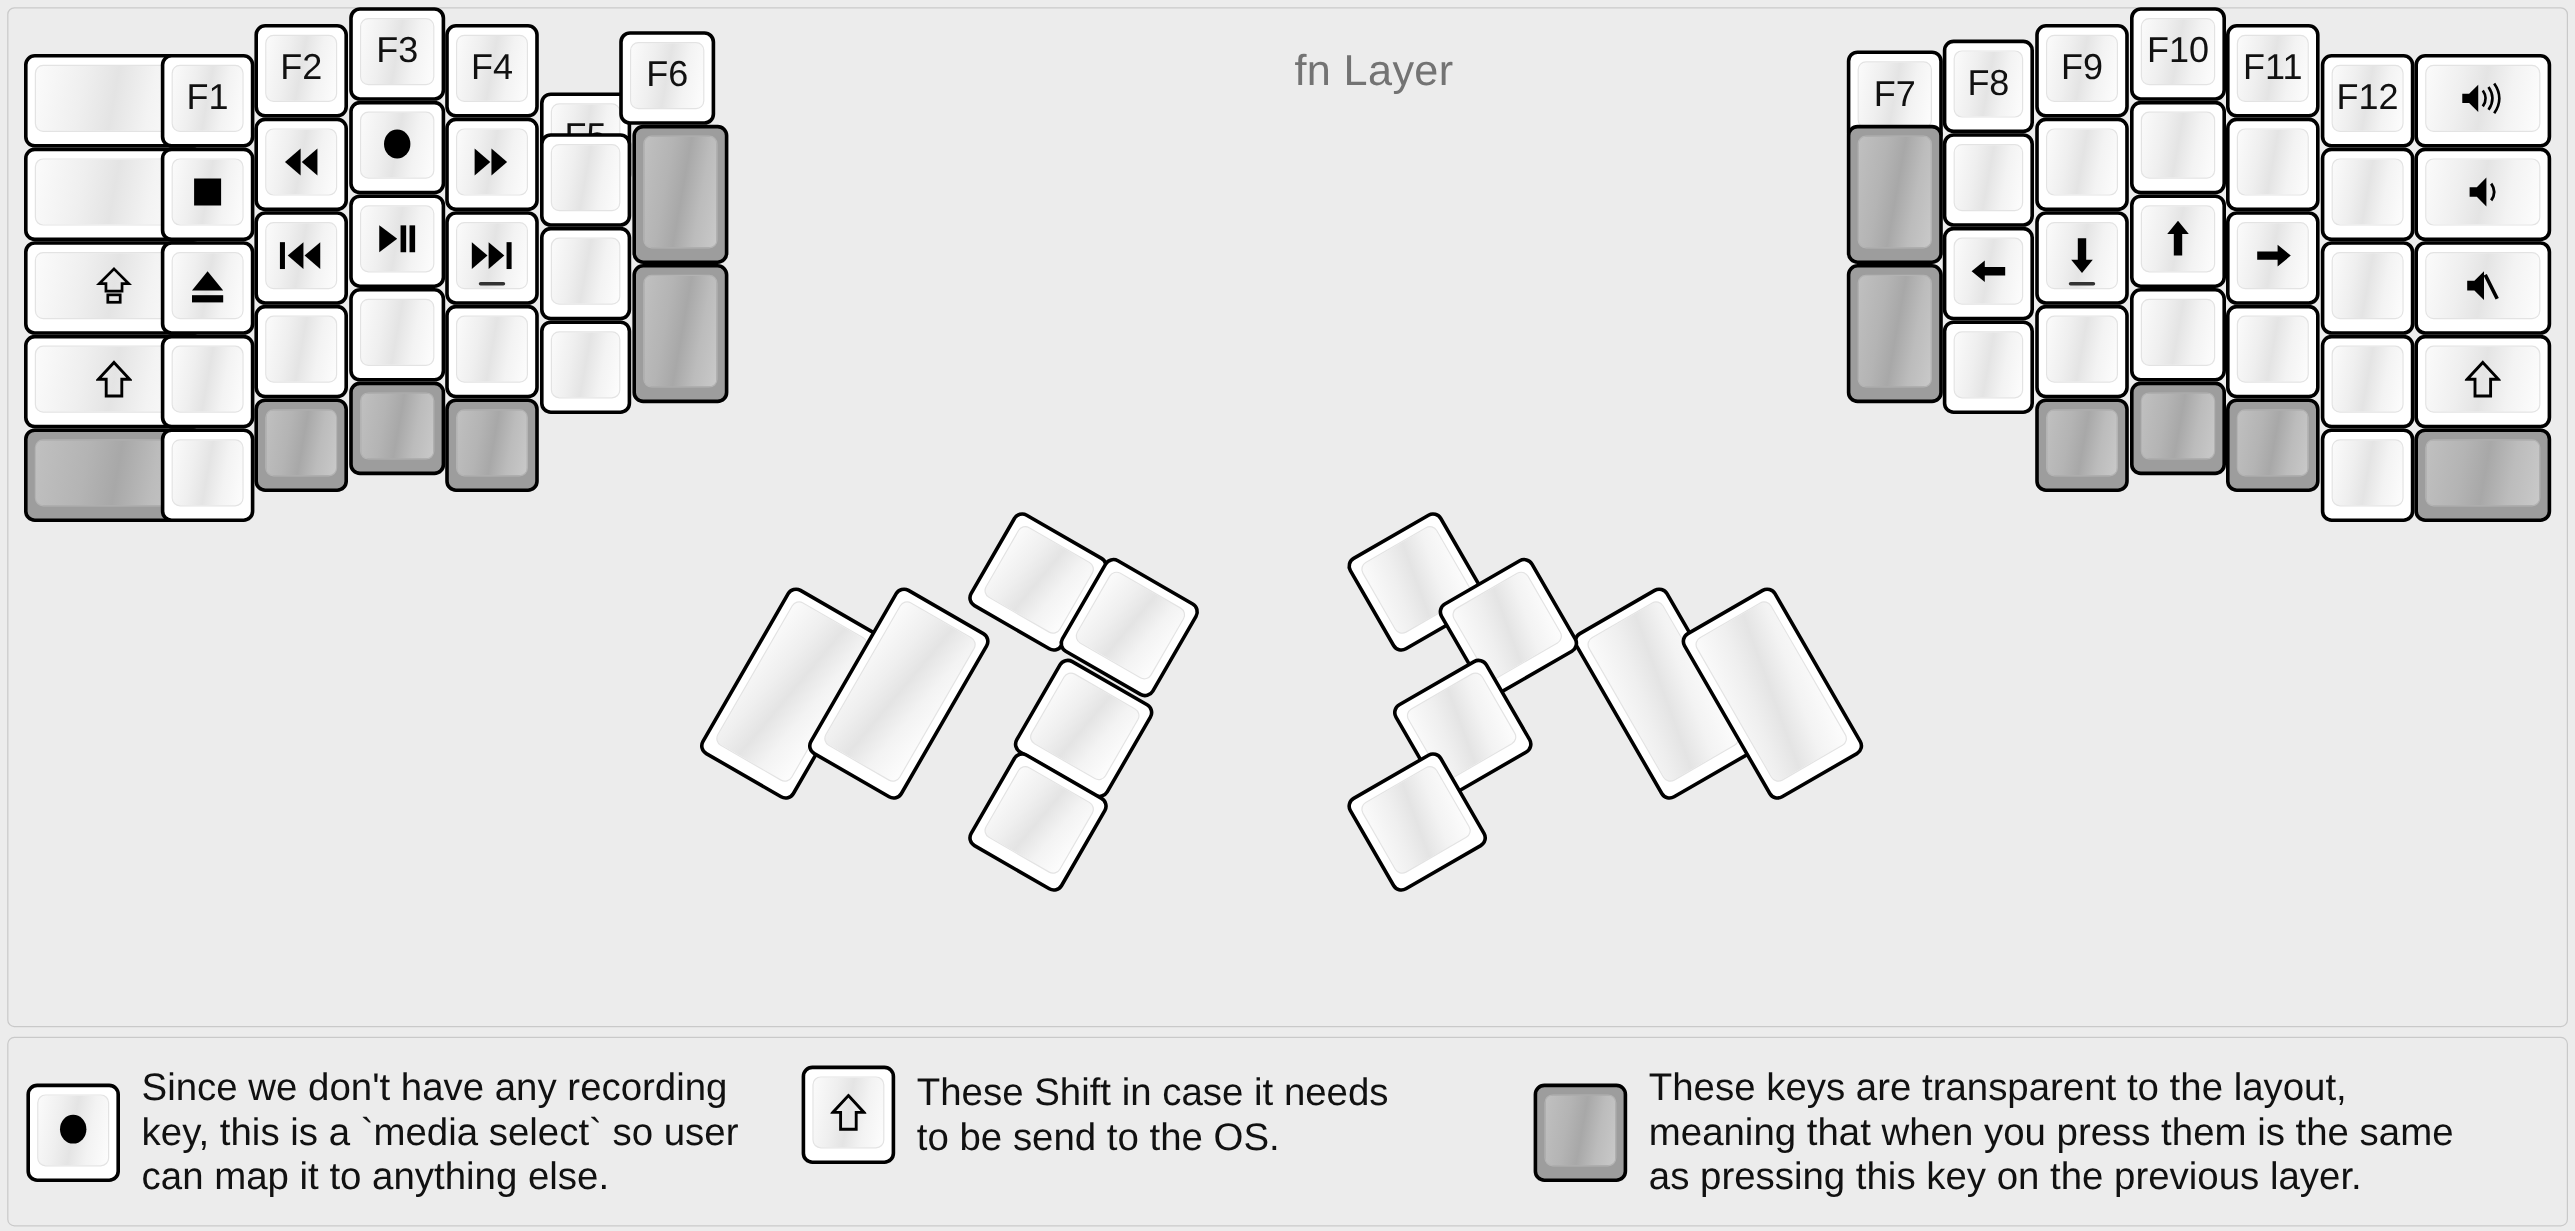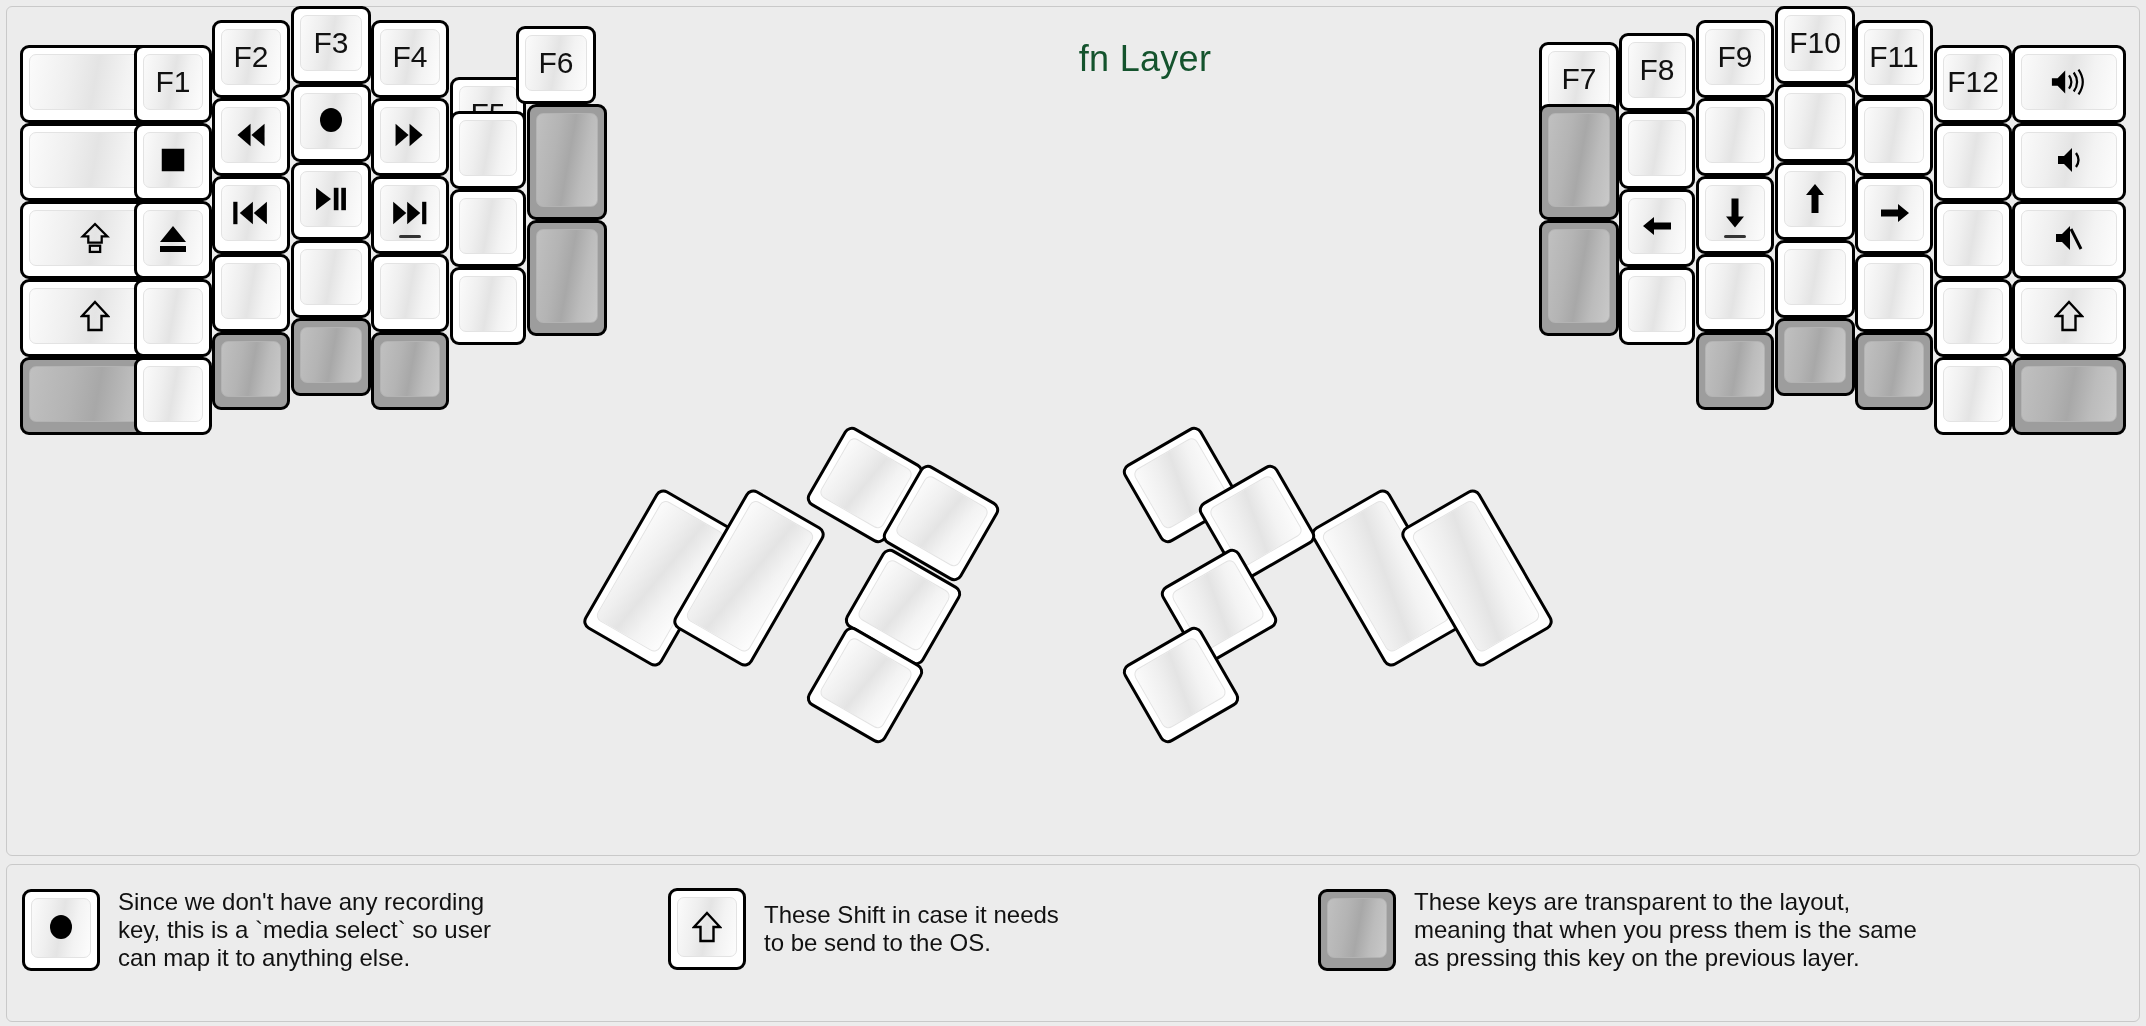--- a/index.html
+++ b/index.html
@@ -6,21 +6,21 @@
   body{width:2146px;height:1026px;position:relative;overflow:hidden;
        font-family:"Liberation Sans","DejaVu Sans",sans-serif;}
 
   #board{position:absolute;left:0;top:0;width:2146px;height:1026px;}
 
   .panel{position:absolute;background:#ececec;border:1px solid #c9c9c9;border-radius:6px;}
   #kb-panel{left:6px;top:6px;width:2132px;height:848px;}
   #legend-panel{left:6px;top:864px;width:2132px;height:156px;}
 
   .title{position:absolute;left:985px;top:38px;width:320px;text-align:center;
-         font-size:36px;color:#14532d;letter-spacing:0.3px;}
+         font-size:36px;color:#737373;letter-spacing:0.3px;}
 
   
   .key{position:absolute;box-sizing:border-box;border:3px solid #000;
        border-radius:9px;background:#fff;}
   .cap{position:absolute;left:6px;top:6px;right:6px;bottom:10px;
        border-radius:7px;border:1px solid #e3e3e3;
        background:linear-gradient(100deg,#fbfbfb 0%,#efefef 30%,#e4e4e4 50%,#f3f3f3 72%,#fdfdfd 100%);
        display:flex;align-items:center;justify-content:center;}
   .key.trans{background:#9d9d9d;}
   .key.trans > .cap{border:1px solid #b3b3b3;
@@ -36,21 +36,21 @@
   .thumb{transform-origin:center center;}
 
   
   .leg{position:absolute;display:flex;align-items:center;gap:18px;}
   .leg .legkey{position:relative;width:78px;height:82px;border:3px solid #000;
        border-radius:9px;background:#fff;box-sizing:border-box;}
   .leg .legkey.trans{background:#9d9d9d;}
   .leg .legkey > .cap{left:6px;top:6px;right:6px;bottom:10px;}
   .leg .legkey.trans > .cap{border:1px solid #b3b3b3;
        background:linear-gradient(100deg,#c0c0c0 0%,#b4b4b4 32%,#a8a8a8 52%,#bcbcbc 74%,#c9c9c9 100%);}
-  .leg .txt{font-size:24px;color:#111;line-height:1.16;white-space:pre-line;}
+  .leg .txt{font-size:32px;color:#111;line-height:1.16;white-space:pre-line;}
 
   svg{display:block;}
 </style>
 </head>
 <body>
 
 <div id="board">
 
   <div class="panel" id="kb-panel"></div>
   <div class="panel" id="legend-panel"></div>
@@ -457,21 +457,21 @@
             <span class="gly">
               <svg width="30" height="33" viewBox="0 0 30 33" fill="#000">
                 <path d="M15 2 L28 16 L21.5 16 L21.5 30 L8.5 30 L8.5 16 L2 16 Z" fill="none" stroke="#000" stroke-width="2.4"></path>
               </svg>
             </span>
           </div>
         </div>
         <div class="txt">These Shift in case it needs
 to be send to the OS.</div>
       </div>
-      <div class="leg" style="left: 1278px; top: 888px; margin-left: 40px;">
+      <div class="leg" style="left: 1278px; top: 888px;">
         <div class="legkey trans">
           <div class="cap"></div>
         </div>
         <div class="txt">These keys are transparent to the layout,
 meaning that when you press them is the same
 as pressing this key on the previous layer.</div>
       </div>
     </div>
 
 </div>

